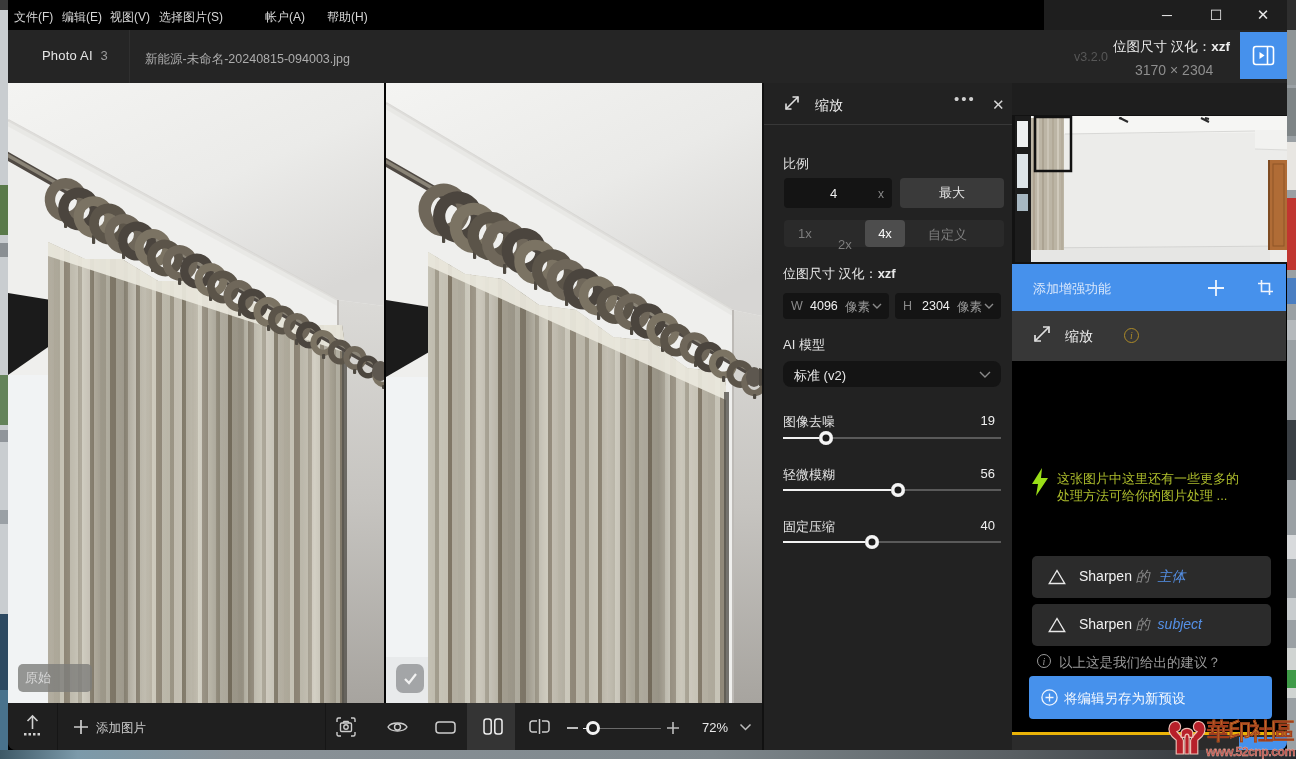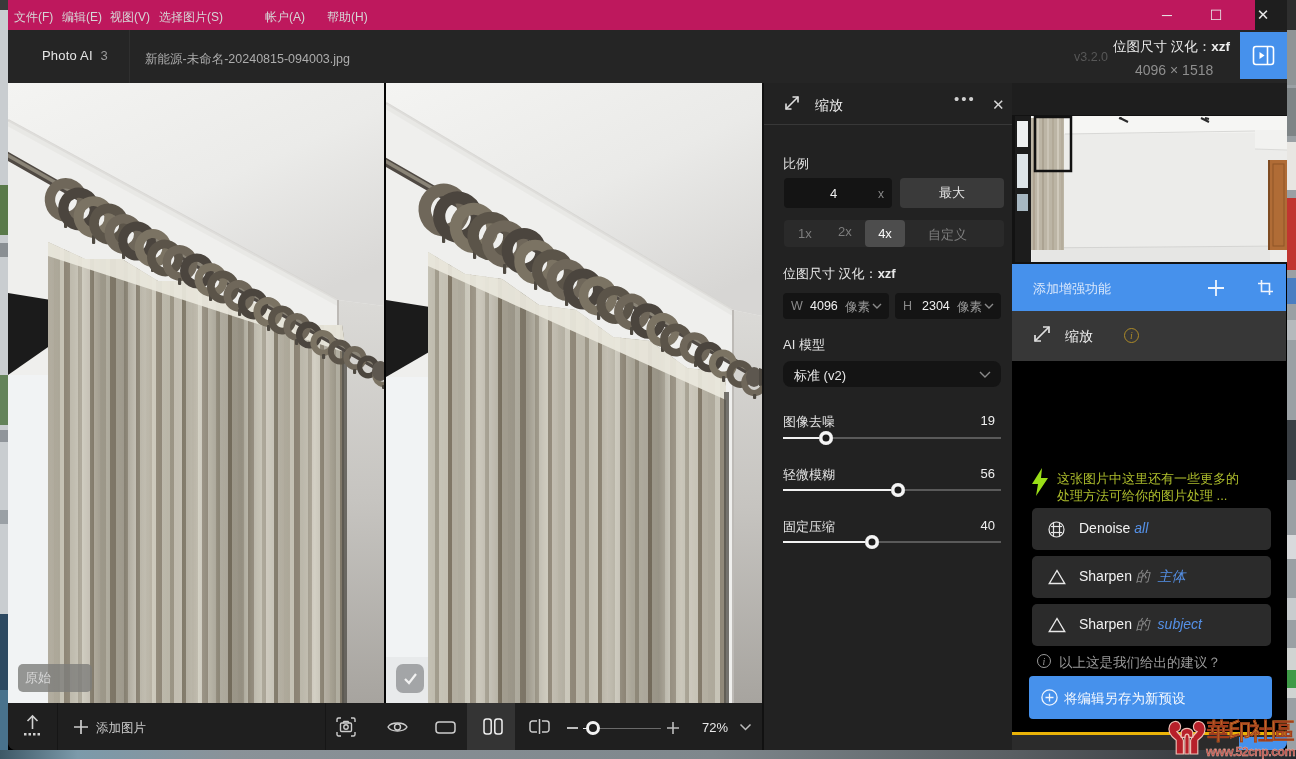--- a/index.html
+++ b/index.html
@@ -10,21 +10,21 @@
 
 #desk-left { left:0; top:0; width:8px; height:759px; background:#c9cdd0; }
 #desk-right { left:1287px; top:0; width:9px; height:759px; background:#9aa0a4; }
 #desk-bottom { left:0; top:750px; width:1296px; height:9px;
   background:linear-gradient(90deg,#3d5866 0%,#7c9aaa 6%,#8a9298 18%,#7e878c 55%,#595f63 78%,#26292e 100%); }
 
 
 #win { left:8px; top:0; width:1279px; height:750px; background:#1e1e1e; border-radius:0 0 8px 8px; overflow:hidden; }
 
 
-#menubar { left:0; top:0; width:1247px; height:30px; background:#be185d; color:#d6d6d6; font-size:12px; }
+#menubar { left:0; top:0; width:1036px; height:30px; background:#000000; color:#d6d6d6; font-size:12px; }
 #menubar .mi { position:absolute; top:9px; }
 
 .wc { position:absolute; top:0; width:44px; height:30px; color:#e8e8e8; text-align:center; line-height:30px; font-size:13px; }
 
 
 #titlebar { left:0; top:30px; width:1279px; height:53px; background:#252525; }
 
 
 #canvas { left:0; top:83px; width:754px; height:620px; background:#1d4ed8; }
 
@@ -75,21 +75,21 @@
     <div class="wc" style="left:1137px;font-size:14px">─</div>
     <div class="wc" style="left:1186px;font-size:14px">☐</div>
     <div class="wc" style="left:1233px;font-size:15px">✕</div>
   </div>
   <div class="abs" id="titlebar">
     <span class="abs" style="left:34px;top:18px;font-size:13px;color:#e5e5e5;letter-spacing:.2px">Photo AI&nbsp; <span style="color:#9a9a9a">3</span></span>
     <div class="abs" style="left:121px;top:0;width:1px;height:53px;background:#2f2f2f"></div>
     <span class="abs" style="left:137px;top:21px;font-size:12.5px;color:#adadad">新能源-未命名-20240815-094003.jpg</span>
     <span class="abs" style="left:1066px;top:20px;font-size:12.5px;color:#575757">v3.2.0</span>
     <span class="abs" style="right:57px;top:8px;font-size:13.5px;color:#ededed;white-space:nowrap">位图尺寸 汉化：<b>xzf</b></span>
-    <span class="abs" style="left:1127px;top:32px;font-size:14px;color:#8e8e8e;white-space:nowrap">4096 × 1518</span>
+    <span class="abs" style="left:1127px;top:32px;font-size:14px;color:#8e8e8e;white-space:nowrap">3170 × 2304</span>
     <div class="abs" style="left:1232px;top:2px;width:47px;height:47px;background:#4691ec">
       <svg width="47" height="47" viewBox="0 0 47 47">
           <g fill="none" stroke="#fff" stroke-width="1.6">
       <rect x="13.5" y="14.5" width="20" height="18" rx="2.5"></rect>
       <line x1="27.5" y1="14.5" x2="27.5" y2="32.5"></line>
       <path d="M19.5 20 L24.5 23.5 L19.5 27 Z" fill="#fff" stroke="none"></path>
       </g>
         </svg>
     </div>
   </div>
@@ -290,21 +290,21 @@
     <span class="abs" style="left:19px;top:72px;font-size:13px;color:#e2e2e2">比例</span>
 
     <div class="abs" style="left:20px;top:95px;width:108px;height:30px;background:#141414;border-radius:4px">
       <span class="abs" style="left:46px;top:8px;font-size:13px;color:#f0f0f0">4</span>
       <span class="abs" style="left:94px;top:9px;font-size:12px;color:#8a8a8a">x</span>
     </div>
     <div class="abs" style="left:136px;top:95px;width:104px;height:30px;background:#3a3a3a;border-radius:4px;text-align:center;line-height:30px;font-size:13px;color:#e8e8e8">最大</div>
 
     <div class="abs" style="left:20px;top:137px;width:220px;height:27px;background:#2a2a2a;border-radius:4px;font-size:13px;color:#7d7d7d">
       <span class="abs" style="left:14px;top:6px">1x</span>
-      <span class="abs" style="left:54px;top:4px">2x</span>
+      <span class="abs" style="left:54px;top:17px">2x</span>
       <div class="abs" style="left:81px;top:0;width:40px;height:27px;background:#4d4d4d;border-radius:4px;text-align:center;line-height:27px;color:#fafafa">4x</div>
       <span class="abs" style="left:144px;top:6px">自定义</span>
     </div>
     <span class="abs" style="left:19px;top:182px;font-size:13px;color:#e8e8e8">位图尺寸 汉化：<b>xzf</b></span>
 
     <div class="abs" style="left:19px;top:210px;width:106px;height:26px;background:#141414;border-radius:4px;font-size:12.5px">
       <span class="abs" style="left:8px;top:6px;color:#8a8a8a">W</span>
       <span class="abs" style="left:27px;top:6px;color:#efefef">4096</span>
       <span class="abs" style="left:62px;top:6px;color:#9a9a9a">像素</span>
       <svg class="abs" style="left:89px;top:10px" width="10" height="7" viewBox="0 0 10 7">
@@ -399,32 +399,20 @@
         </g>
       </svg>
       <span class="abs" style="left:53px;top:17px;font-size:14px;color:#f0f0f0">缩放</span>
       <div class="abs" style="left:112px;top:17px;width:15px;height:15px;border:1.5px solid #ad8b28;border-radius:50%;color:#ad8b28;font-size:10px;text-align:center;line-height:14px;font-style:italic;font-family:'Liberation Serif',serif">i</div>
     </div>
 
     <svg class="abs" style="left:20px;top:353px" width="16" height="28" viewBox="0 0 16 28">
       <path d="M10 0 L0 16 H6 L4 28 L16 10 H9 Z" fill="#9ade17"></path>
     </svg>
     <div class="abs" style="left:45px;top:356px;font-size:13px;line-height:16.5px;color:#aebe2c">这张图片中这里还有一些更多的<br>处理方法可给你的图片处理 ...</div>
-    <div class="abs" style="left:20px;top:393px;width:239px;height:42px;background:#2b2b2b;border-radius:5px">
-      <svg class="abs" style="left:16px;top:13px" width="17" height="17" viewBox="0 0 17 17">
-        <g stroke="#e8e8e8" stroke-width="1.2" fill="none">
-          <circle cx="8.5" cy="8.5" r="7.5"></circle>
-          <line x1="3" y1="5.5" x2="14" y2="5.5"></line>
-            <line x1="3" y1="11.5" x2="14" y2="11.5"></line>
-          <line x1="5.5" y1="2" x2="5.5" y2="15"></line>
-            <line x1="11.5" y1="2" x2="11.5" y2="15"></line>
-        </g>
-      </svg>
-      <span class="abs" style="left:47px;top:12px;font-size:14px;color:#f2f2f2">Denoise <i style="color:#5591e8">all</i></span>
-    </div>
     <div class="abs" style="left:20px;top:441px;width:239px;height:42px;background:#2b2b2b;border-radius:5px">
       <svg class="abs" style="left:16px;top:13px" width="18" height="16" viewBox="0 0 18 16">
           <path d="M9 1.5 L16.7 14.5 H1.3 Z" stroke="#e8e8e8" stroke-width="1.4" fill="none"></path>
         </svg>
       <span class="abs" style="left:47px;top:12px;font-size:14px;color:#f2f2f2">Sharpen <i style="color:#8a8a8a">的</i>&nbsp; <i style="color:#5591e8">主体</i></span>
     </div>
     <div class="abs" style="left:20px;top:489px;width:239px;height:42px;background:#2b2b2b;border-radius:5px">
       <svg class="abs" style="left:16px;top:13px" width="18" height="16" viewBox="0 0 18 16">
           <path d="M9 1.5 L16.7 14.5 H1.3 Z" stroke="#e8e8e8" stroke-width="1.4" fill="none"></path>
         </svg>

